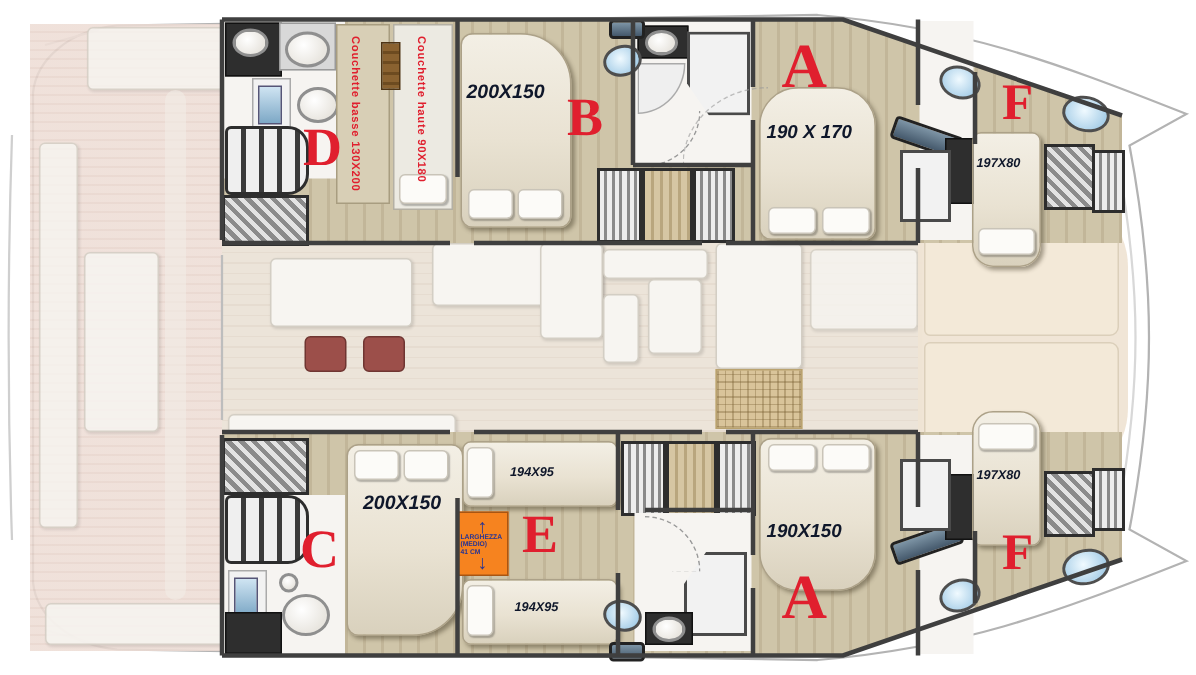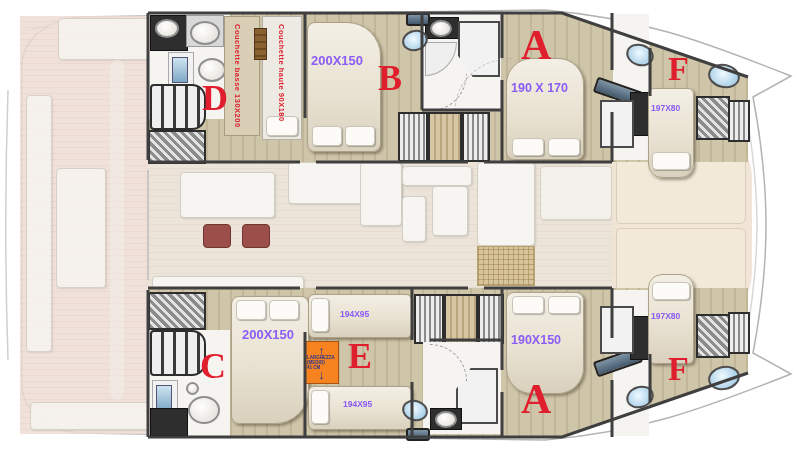--- a/index.html
+++ b/index.html
@@ -47,21 +47,21 @@
   .rug{background:#d9c49a;border:1px solid #b9a26f;
     background-image:repeating-linear-gradient(0deg,rgba(120,95,50,.35) 0 1px,transparent 1px 5px),
                      repeating-linear-gradient(90deg,rgba(120,95,50,.35) 0 1px,transparent 1px 5px);}
   .ladder{background:repeating-linear-gradient(180deg,#8a6230 0 5px,#6d4b20 5px 7px);border:1px solid #4e3414;}
   .berth-low{background:#d8cfb6;border:1px solid #a89d80;}
   .berth-high{background:#eceae2;border:1px solid #b4b0a4;}
   .arc{border:1px dashed #9a9a9a;}
 
   
   .cabin-letter{font-family:"Liberation Serif",serif;font-weight:bold;color:#e01f2e;line-height:1;}
-  .dim{font-weight:bold;color:#8b5cf6;white-space:nowrap;line-height:1;}
+  .dim{font-weight:bold;color:#0f172a;white-space:nowrap;line-height:1;font-style:italic;}
   .vtext{writing-mode:vertical-rl;font-weight:bold;color:#e01f2e;font-size:7.5px;
     letter-spacing:.5px;white-space:nowrap;line-height:1;}
   .annotation{background:#f6831f;border:1px solid #a85512;display:flex;flex-direction:column;
     align-items:flex-start;justify-content:center;padding:1px 2px;box-sizing:border-box;}
   .annotation .txt{font-size:4.5px;line-height:5px;font-weight:bold;color:#283593;}
   .annotation .ar{color:#283593;font-weight:bold;font-size:13px;line-height:9px;align-self:center;}
 </style>
 </head>
 <body>
 
@@ -199,21 +199,21 @@
   <div class="abs locker" style="left:478px;top:294px;width:22px;height:46px;"></div>
   <div class="abs white-floor" style="left:423px;top:342px;width:78px;height:92px;"></div>
   <div class="abs shower pent-bottom" style="left:456px;top:368px;width:38px;height:52px;"></div>
   <div class="abs dark-box" style="left:430px;top:408px;width:30px;height:20px;"></div>
   <div class="abs oval" style="left:435px;top:411px;width:18px;height:13px;"></div>
   <div class="abs arc" style="left:430px;top:344px;width:36px;height:36px;border-left:none;border-bottom:none;border-radius:0 100% 0 0;"></div>
 
   <div class="abs bed" style="left:506px;top:292px;width:76px;height:100px;border-radius:8px 8px 26px 26px;"></div>
   <div class="abs pillow" style="left:512px;top:296px;width:30px;height:16px;"></div>
   <div class="abs pillow" style="left:548px;top:296px;width:30px;height:16px;"></div>
-  <div class="abs dim" style="left:511px;top:334px;font-size:12.5px;">190X150</div>
+  <div class="abs dim" style="left:511px;top:348px;font-size:12.5px;">190X150</div>
   <div class="abs cabin-letter" style="left:521px;top:378px;font-size:42px;">A</div>
 
   <div class="abs white-floor" style="left:613px;top:290px;width:36px;height:146px;"></div>
   <div class="abs window" style="left:594px;top:354px;width:44px;height:12px;transform:rotate(-19deg);"></div>
   <div class="abs dark-box" style="left:630px;top:316px;width:18px;height:42px;"></div>
   <div class="abs shower" style="left:600px;top:306px;width:30px;height:44px;"></div>
 
   <div class="abs bed" style="left:648px;top:274px;width:44px;height:88px;border-radius:14px 14px 6px 6px;"></div>
   <div class="abs pillow" style="left:652px;top:282px;width:36px;height:16px;"></div>
   <div class="abs dim" style="left:651px;top:312px;font-size:8.5px;">197X80</div>

